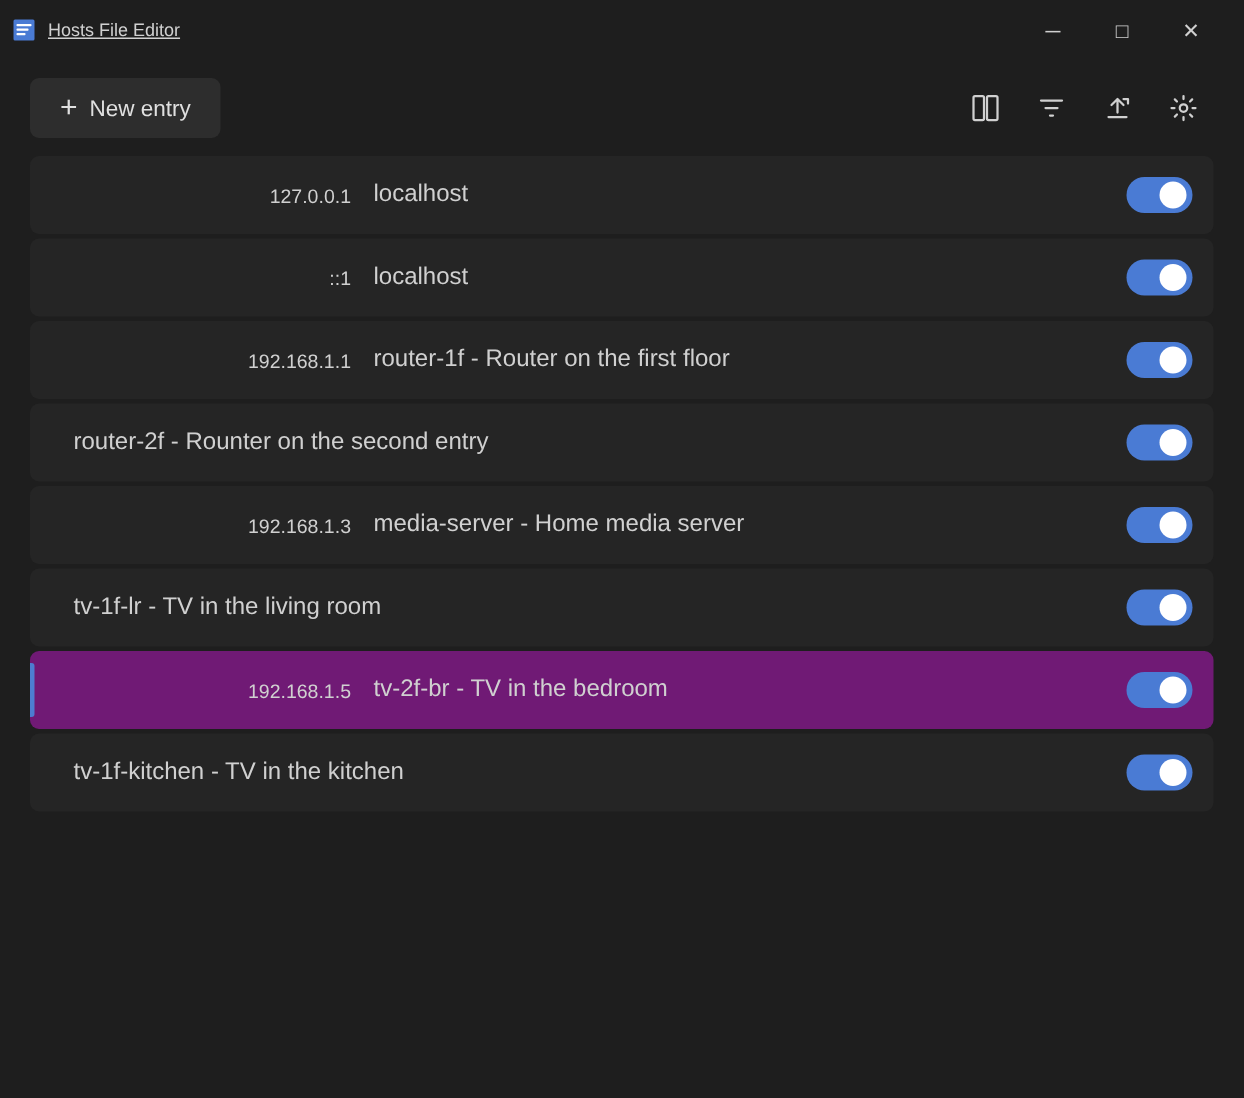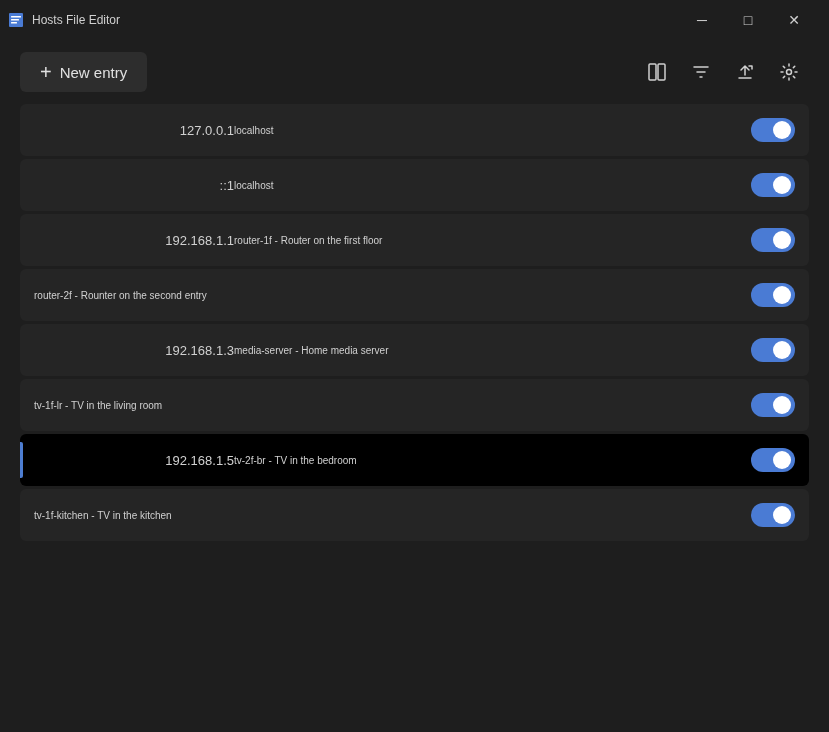--- a/index.html
+++ b/index.html
@@ -26,20 +26,21 @@
 
     .title-bar-left {
       display: flex;
       align-items: center;
       gap: 8px;
     }
 
     .title-text {
       font-size: 12px;
       color: #d0d0d0;
+      text-decoration: underline;
     }
 
     .title-bar-controls {
       display: flex;
       gap: 0;
     }
 
     .title-btn {
       width: 46px;
       height: 32px;
@@ -112,21 +113,21 @@
       padding: 0 14px;
       height: 52px;
       background: #252525;
       border-radius: 6px;
       margin-bottom: 3px;
       position: relative;
       cursor: pointer;
     }
 
     .host-item.selected {
-      background: #000000;
+      background: #701a75;
     }
 
     .host-item.selected::before {
       content: '';
       position: absolute;
       left: 0;
       top: 8px;
       bottom: 8px;
       width: 3px;
       background: #4d7dd1;
@@ -135,22 +136,23 @@
 
     .host-ip {
       width: 200px;
       font-size: 13px;
       color: #d0d0d0;
       text-align: right;
     }
 
     .host-hostname {
       flex: 1;
-      font-size: 10px;
-      color: #d0d0d0;
+      font-size: 16px;
+      color: #d0d0d0;
+      margin-left: 15px;
     }
 
     
     .toggle {
       position: relative;
       width: 44px;
       height: 24px;
       flex-shrink: 0;
     }
 

